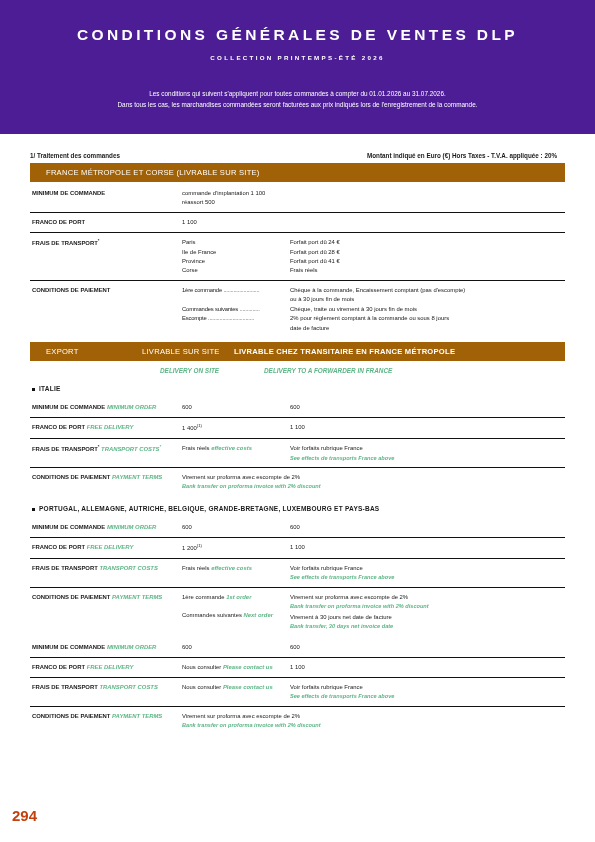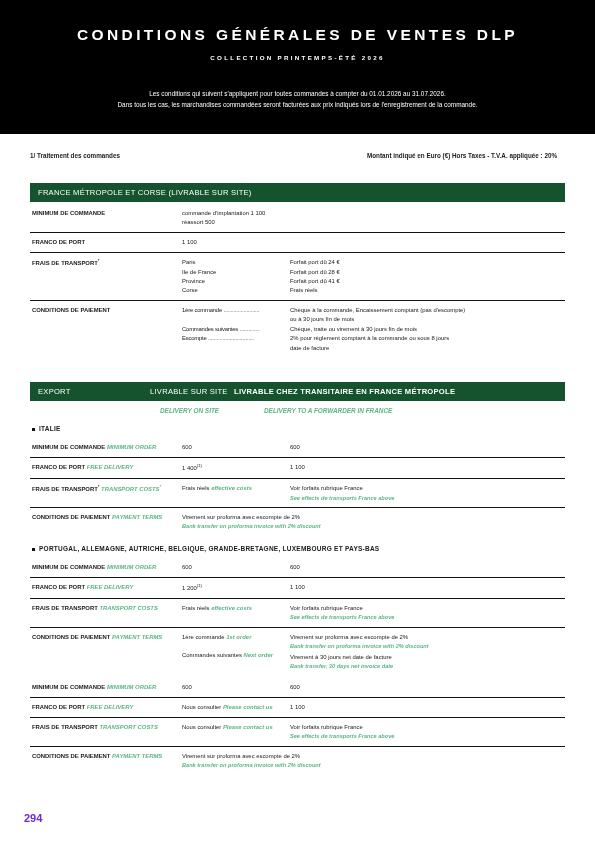--- a/index.html
+++ b/index.html
@@ -11,21 +11,21 @@
     width: 595px;
     height: 842px;
     font-family: "Liberation Sans", sans-serif;
     color: #1a1a1a;
     position: relative;
     overflow: hidden;
   }
 
   
   .banner {
-    background: #000000;
+    background: #4c1d95;
     width: 595px;
     height: 134px;
     box-sizing: border-box;
     padding-top: 26px;
     text-align: center;
     color: #ffffff;
   }
   .banner-title {
     font-size: 15.5px;
     letter-spacing: 3.4px;
@@ -59,33 +59,33 @@
     display: flex;
     justify-content: space-between;
     align-items: baseline;
     margin-top: 18px;
     font-size: 6.3px;
     font-weight: bold;
   }
   .section-line .right { padding-right: 8px; }
 
   .green-bar {
-    background: #14532d;
+    background: #a16207;
     color: #ffffff;
     font-size: 7.6px;
     letter-spacing: 0.25px;
-    padding: 5px 9px 5px 8px;
-    margin-top: 24px;
+    padding: 5px 9px 5px 16px;
+    margin-top: 4px;
     box-sizing: border-box;
   }
   .green-bar.cols {
     display: flex;
   }
-  .green-bar .c1 { width: 112px; flex: none; }
-  .green-bar .c2 { width: 84px; flex: none; }
+  .green-bar .c1 { width: 96px; flex: none; }
+  .green-bar .c2 { width: 92px; flex: none; }
   .green-bar .c3 { flex: 1; font-weight: bold; }
 
   .subhead-row {
     display: flex;
     font-size: 6.4px;
     font-style: italic;
     font-weight: bold;
     color: #5cb585;
     padding: 6px 0 2px 10px;
   }
@@ -154,24 +154,23 @@
     width: 3px; height: 3px;
     background: #111;
     margin-right: 4px;
     vertical-align: middle;
   }
 
   .pagenum {
     position: absolute;
     left: 12px;
     bottom: 18px;
-    font-size: 11px;
-    font-weight: bold;
-    color: #6d28d9;
-    margin-left: 12px;
+    font-size: 15px;
+    font-weight: bold;
+    color: #c2410c;
   }
 </style>
 </head>
 <body>
 
 <div class="banner">
   <div class="banner-title">CONDITIONS GÉNÉRALES DE VENTES DLP</div>
   <div class="banner-subtitle">COLLECTION PRINTEMPS-ÉTÉ 2026</div>
   <div class="banner-note">
     <div>Les conditions qui suivent s'appliquent pour toutes commandes à compter du 01.01.2026 au 31.07.2026.</div>

